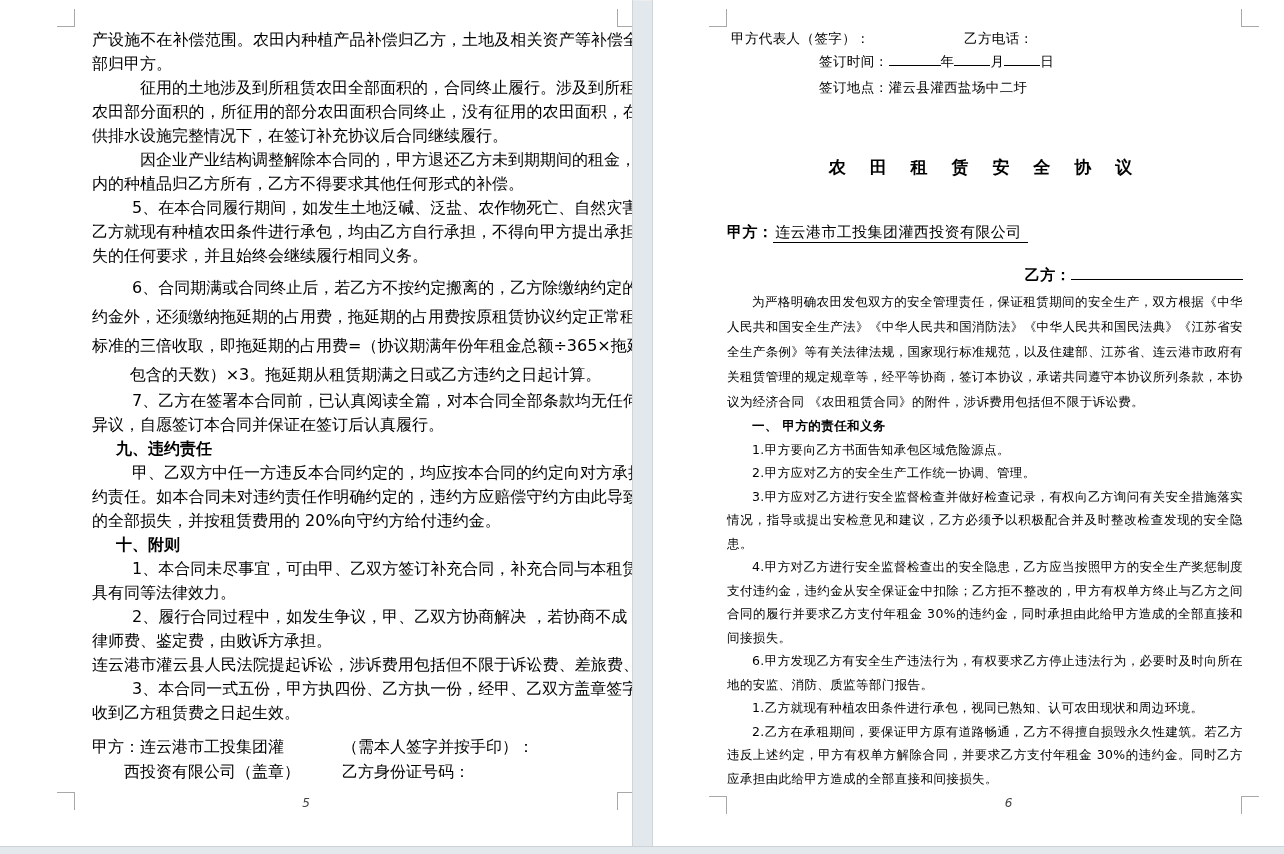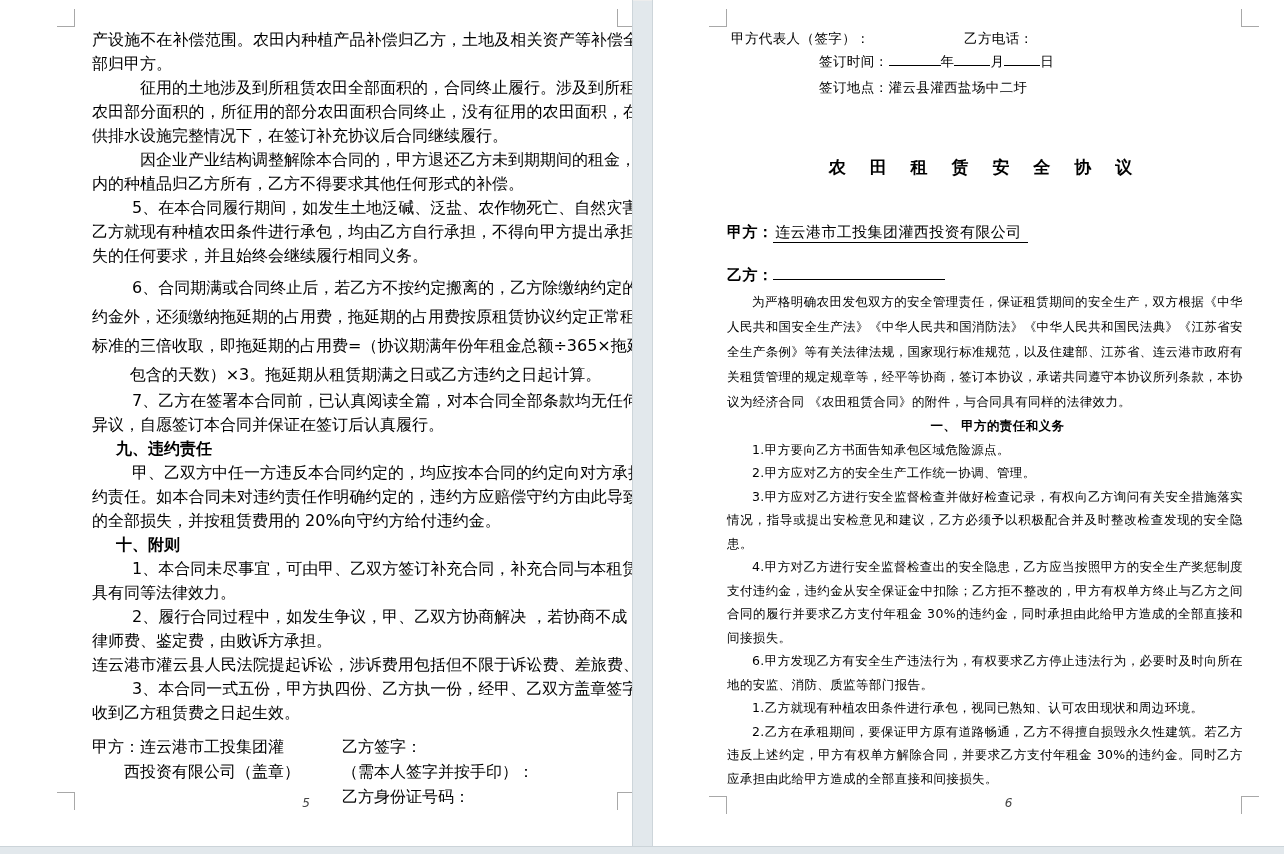--- a/index.html
+++ b/index.html
@@ -51,25 +51,25 @@
   .signrow { margin-left:92px; line-height:26px; font-size:13.5px; }
   .signrow:first-of-type { margin-top:16px; }
   .blank { display:inline-block; border-bottom:1px solid #000; height:14px;
     vertical-align:baseline; }
   .b-year{ width:52px; } .b-month{ width:36px; } .b-day{ width:36px; }
   .b-party{ width:172px; }
   .p6-title { margin-top:54px; text-align:center; font-size:17px; font-weight:bold;
     letter-spacing:9px; line-height:26px; }
   .party-row { line-height:20px; font-size:15px; }
   .party-a { margin-top:42px; }
-  .party-b { margin-top:23px; }
+  .party-b { margin-top:23px;text-align:right; }
   .party-row b { font-weight:bold; }
   .party-row .uval { border-bottom:1px solid #000; padding:0 6px 1px 2px; }
   .p6-intro { margin-top:4px; line-height:25px; text-indent:2em; text-align:justify; }
-  .p6-h { font-weight:bold; line-height:23.5px; text-indent:2em;text-align:center; }
+  .p6-h { font-weight:bold; line-height:23.5px; text-indent:2em; }
   .p6-item { line-height:23.5px; text-indent:2em; text-align:justify; }
 </style>
 </head>
 <body>
 
 <div class="page" id="page5">
   <div class="mark tl" style="left:57px; top:9px;"></div>
   <div class="mark tr" style="left:617px; top:9px;"></div>
   <div class="mark bl" style="left:57px; top:792px;"></div>
   <div class="mark br" style="left:617px; top:792px;"></div>
@@ -105,21 +105,20 @@
     <div class="ln fl">连云港市灌云县人民法院提起诉讼，涉诉费用包括但不限于诉讼费、差旅费、</div>
     <div class="ln fl ind">3、本合同一式五份，甲方执四份、乙方执一份，经甲、乙双方盖章签字，并</div>
     <div class="ln">收到乙方租赁费之日起生效。</div>
 
     <div class="sig5">
       <div class="col1">
         <div>甲方：连云港市工投集团灌</div>
         <div class="hang">西投资有限公司（盖章）</div>
       </div>
       <div class="col2">
-        <div>乙方签字：</div>
         <div>（需本人签字并按手印）：</div>
         <div>乙方身份证号码：</div>
       </div>
     </div>
   </div>
   <div class="pagenum">5</div>
 </div>
 
 <div class="page" id="page6">
   <div class="mark tl" style="left:56px; top:9px;"></div>
@@ -142,21 +141,21 @@
 
     <div class="p6-title">农 田 租 赁 安 全 协 议</div>
 
     <div class="party-row party-a">
       <b>甲方：</b><span class="uval">连云港市工投集团灌西投资有限公司</span>
     </div>
     <div class="party-row party-b">
       <b>乙方：</b><span class="blank b-party"></span>
     </div>
 
-    <p class="p6-intro">为严格明确农田发包双方的安全管理责任，保证租赁期间的安全生产，双方根据《中华人民共和国安全生产法》《中华人民共和国消防法》《中华人民共和国民法典》《江苏省安全生产条例》等有关法律法规，国家现行标准规范，以及住建部、江苏省、连云港市政府有关租赁管理的规定规章等，经平等协商，签订本协议，承诺共同遵守本协议所列条款，本协议为经济合同 《农田租赁合同》的附件，与合同具有同样的法律效力。</p>
+    <p class="p6-intro">为严格明确农田发包双方的安全管理责任，保证租赁期间的安全生产，双方根据《中华人民共和国安全生产法》《中华人民共和国消防法》《中华人民共和国民法典》《江苏省安全生产条例》等有关法律法规，国家现行标准规范，以及住建部、江苏省、连云港市政府有关租赁管理的规定规章等，经平等协商，签订本协议，承诺共同遵守本协议所列条款，本协议为经济合同 《农田租赁合同》的附件，涉诉费用包括但不限于诉讼费。</p>
 
     <div class="p6-h">一、 甲方的责任和义务</div>
     <p class="p6-item">1.甲方要向乙方书面告知承包区域危险源点。</p>
     <p class="p6-item">2.甲方应对乙方的安全生产工作统一协调、管理。</p>
     <p class="p6-item">3.甲方应对乙方进行安全监督检查并做好检查记录，有权向乙方询问有关安全措施落实情况，指导或提出安检意见和建议，乙方必须予以积极配合并及时整改检查发现的安全隐患。</p>
     <p class="p6-item">4.甲方对乙方进行安全监督检查出的安全隐患，乙方应当按照甲方的安全生产奖惩制度支付违约金，违约金从安全保证金中扣除；乙方拒不整改的，甲方有权单方终止与乙方之间合同的履行并要求乙方支付年租金 30%的违约金，同时承担由此给甲方造成的全部直接和间接损失。</p>
     <p class="p6-item">6.甲方发现乙方有安全生产违法行为，有权要求乙方停止违法行为，必要时及时向所在地的安监、消防、质监等部门报告。</p>
 
     <p class="p6-item">1.乙方就现有种植农田条件进行承包，视同已熟知、认可农田现状和周边环境。</p>
     <p class="p6-item">2.乙方在承租期间，要保证甲方原有道路畅通，乙方不得擅自损毁永久性建筑。若乙方违反上述约定，甲方有权单方解除合同，并要求乙方支付年租金 30%的违约金。同时乙方应承担由此给甲方造成的全部直接和间接损失。</p>

